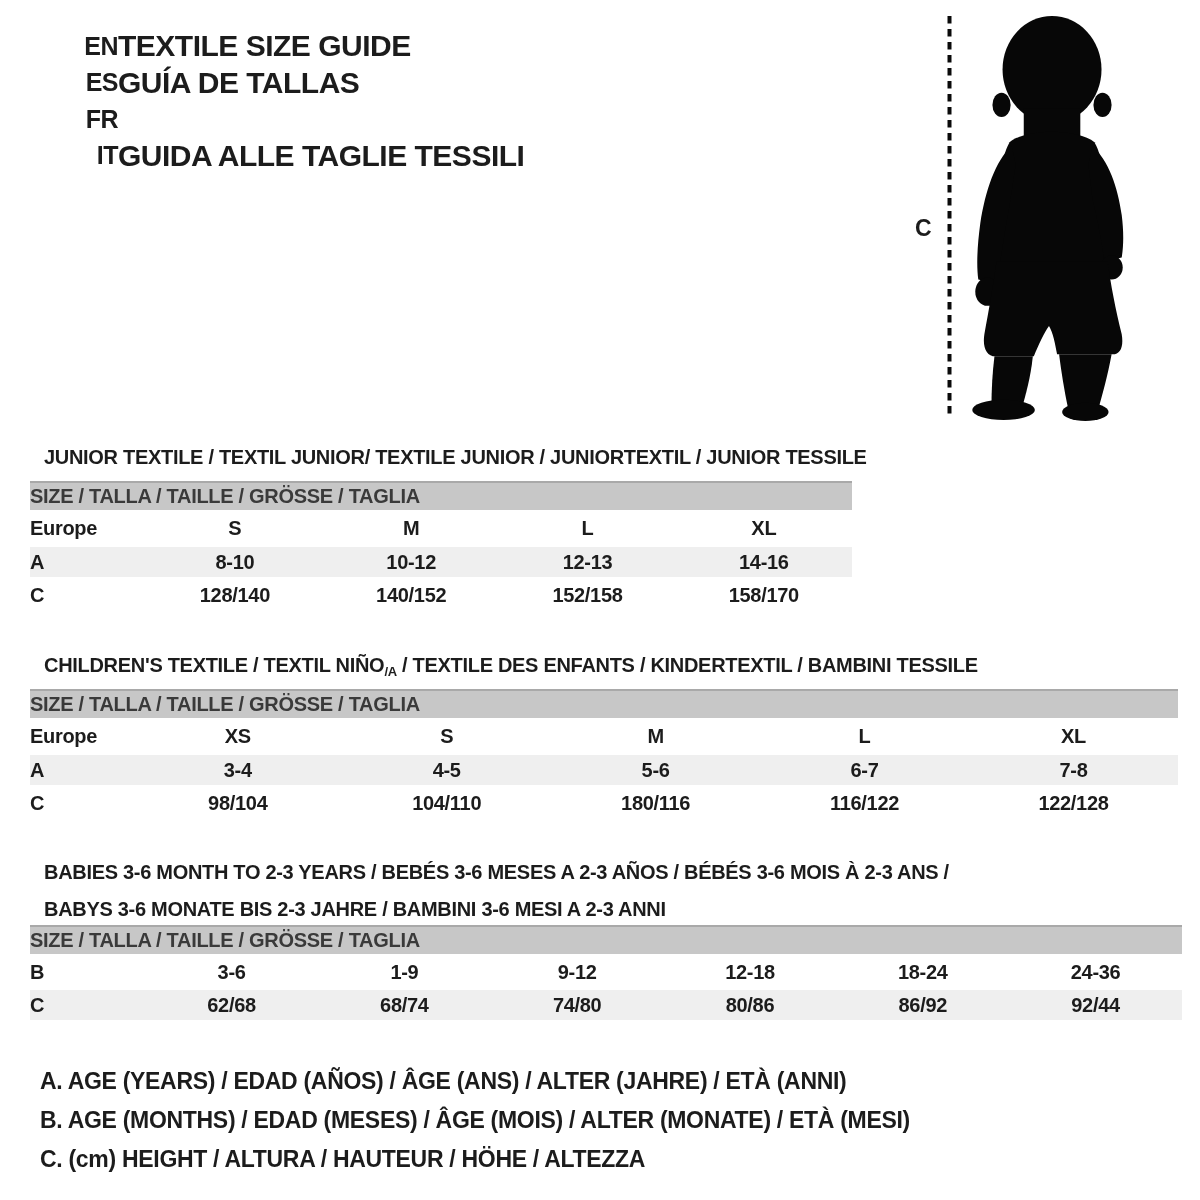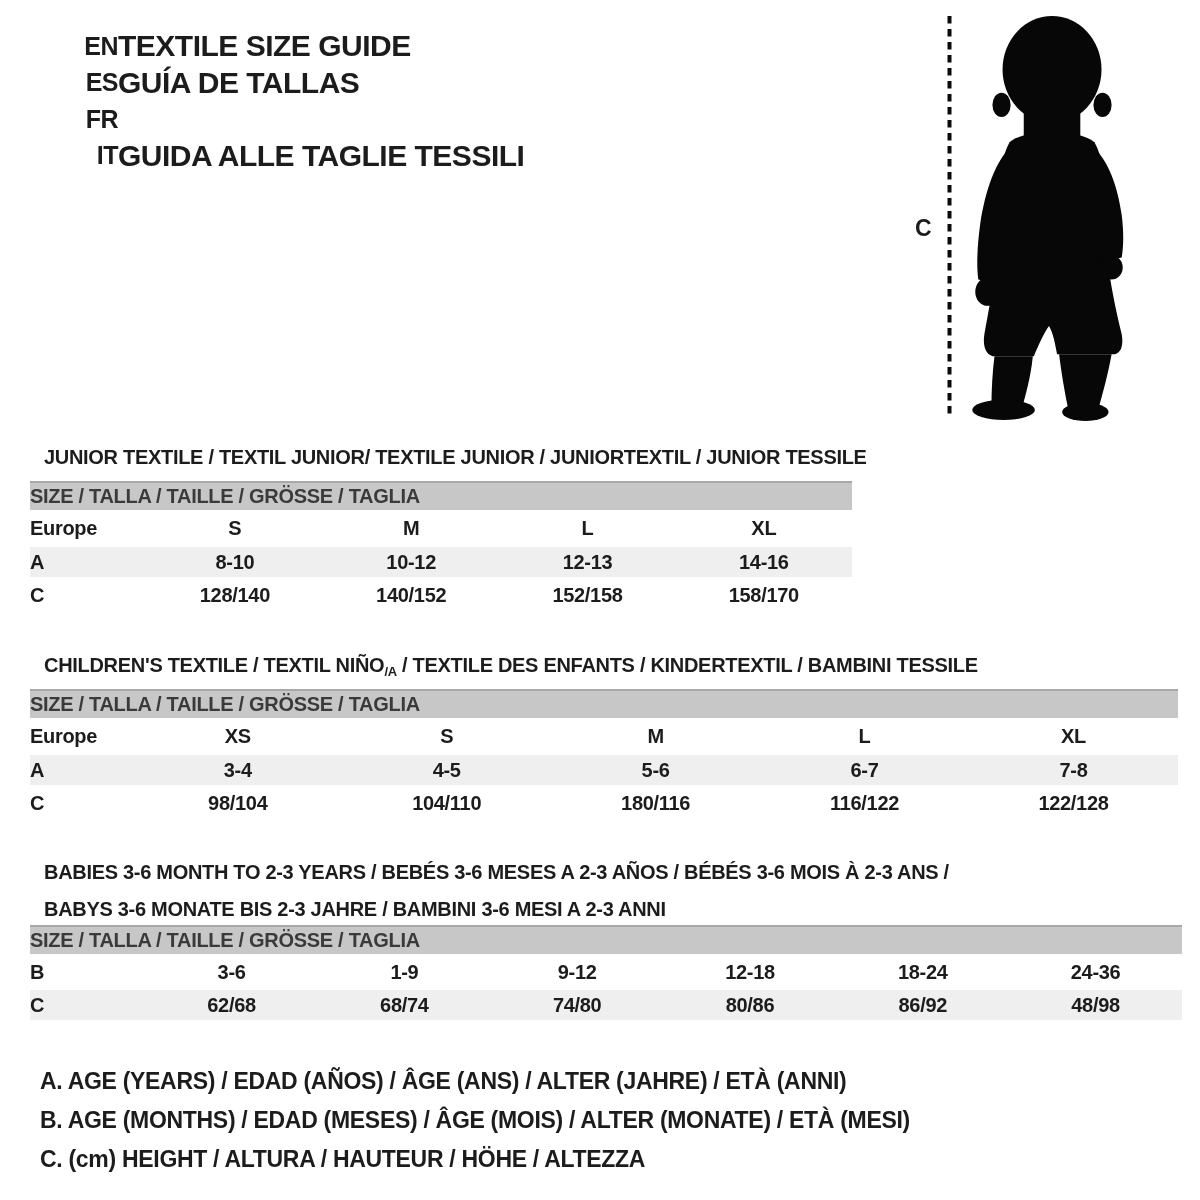--- a/index.html
+++ b/index.html
@@ -201,21 +201,21 @@
       <td class="val">18-24</td>
       <td class="val">24-36</td>
     </tr>
     <tr class="shaded">
       <td class="row-label">C</td>
       <td class="val">62/68</td>
       <td class="val">68/74</td>
       <td class="val">74/80</td>
       <td class="val">80/86</td>
       <td class="val">86/92</td>
-      <td class="val">48/98</td>
+      <td class="val">92/44</td>
     </tr>
   </tbody>
     </table>
 
   <div class="footnotes">
     <div class="footnote">A. AGE (YEARS) / EDAD (AÑOS) / ÂGE (ANS) / ALTER (JAHRE) / ETÀ (ANNI)</div>
     <div class="footnote">B. AGE (MONTHS) / EDAD (MESES) / ÂGE (MOIS) / ALTER (MONATE) / ETÀ (MESI)</div>
     <div class="footnote">C. (cm) HEIGHT / ALTURA / HAUTEUR / HÖHE / ALTEZZA</div>
   </div>
 

